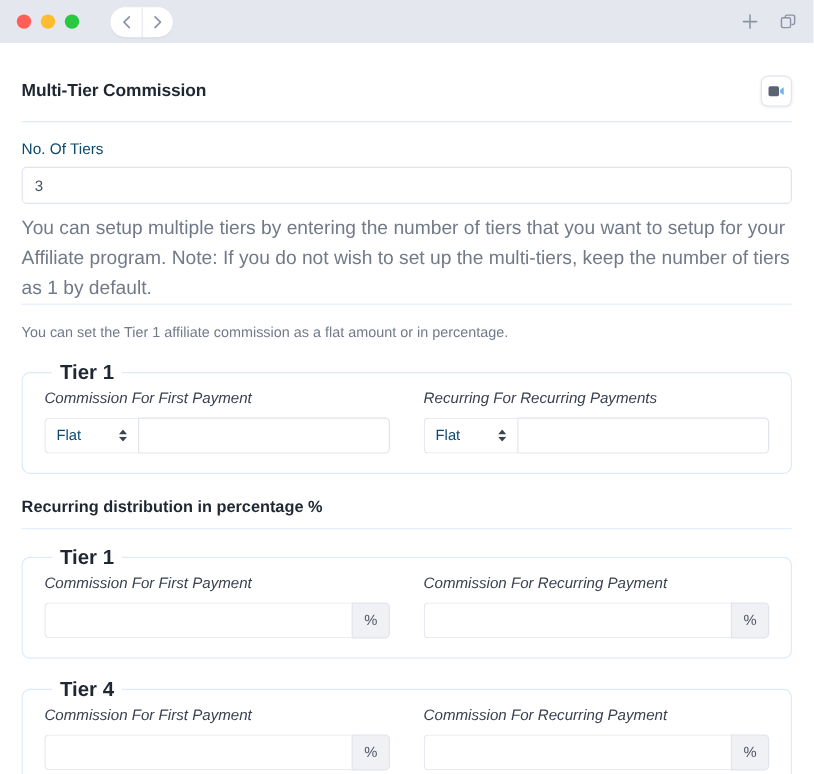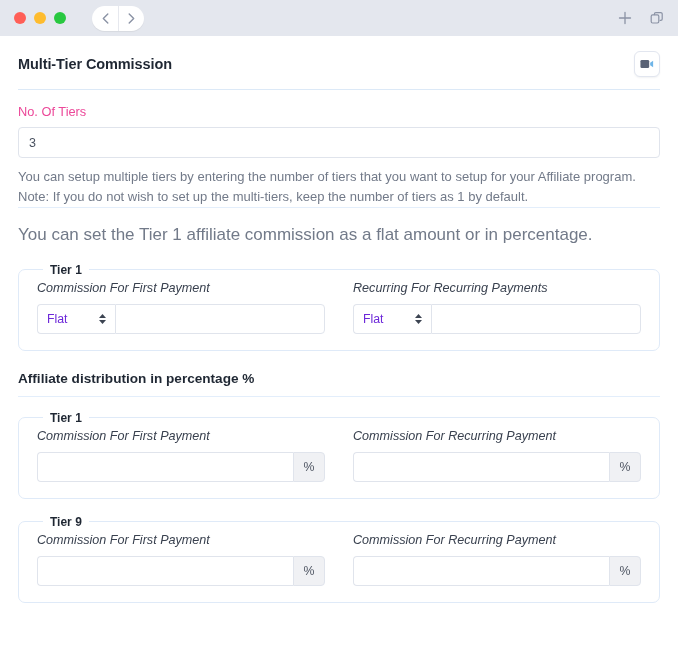--- a/index.html
+++ b/index.html
@@ -57,21 +57,21 @@
     background: #fff;
     height: 609px;
     overflow: hidden;
     position: relative;
   }
 
   .page-head {
     display: flex;
     align-items: center;
     justify-content: space-between;
-    padding-top: 15px;
+    padding-top: 27px;
     padding-bottom: 12px;
   }
   .page-title {
     font-size: 14.5px;
     font-weight: bold;
     color: #1f2733;
     letter-spacing: -0.1px;
   }
   .video-btn {
     width: 26px; height: 26px;
@@ -85,70 +85,70 @@
   .divider {
     height: 1px;
     background: #dce9f7;
     border: 0;
     margin: 0 0 14px 0;
   }
   .divider.thin { background: #e3eefb; }
 
   .field-label {
     font-size: 12.8px;
-    color: #ec4899;
+    color: #0c4a6e;
     margin-bottom: 8px;
   }
 
   .text-input {
     width: 100%;
     height: 31px;
     border: 1px solid #e0e4ec;
     border-radius: 4px;
     background: #fff;
     font-size: 12.5px;
     color: #4a5costume;
     color: #4a5260;
     padding: 0 10px;
     font-family: "Liberation Sans", sans-serif;
     outline: none;
   }
   .text-input::placeholder { color: #b4bac6; }
 
   .help-text {
-    font-size: 13px;
+    font-size: 16px;
     line-height: 1.55;
     color: #727a89;
     margin-top: 9px;
   }
 
   .section-title {
     font-size: 13.6px;
     font-weight: bold;
     color: #1f2733;
     margin-top: 20px;
     margin-bottom: 10px;
   }
 
   .section-help {
-    font-size: 17px;
+    font-size: 12px;
     line-height: 1.55;
     color: #727a89;
     margin-bottom: 14px;
   }
 
   
   fieldset.tier {
     border: 1px solid #dfeaf8;
     border-radius: 7px;
     margin: 0 0 16px 0;
     padding: 4px 18px 16px 18px;
   }
   fieldset.tier legend {
-    font-size: 12px;
+    font-size: 17px;
     font-weight: bold;
     color: #1f2733;
     padding: 0 7px;
     margin-left: 6px;
   }
   .tier-cols {
     display: flex;
     gap: 28px;
   }
   .tier-col { flex: 1 1 0; min-width: 0; }
@@ -173,21 +173,21 @@
   .sel-wrap select {
     -webkit-appearance: none;
     appearance: none;
     width: 100%;
     height: 30px;
     border: 1px solid #e0e4ec;
     border-right: 0;
     border-radius: 4px 0 0 4px;
     background: #fff;
     font-size: 12.3px;
-    color: #6d28d9;
+    color: #0c4a6e;
     padding: 0 22px 0 9px;
     font-family: "Liberation Sans", sans-serif;
     outline: none;
   }
   .sel-arrows {
     position: absolute;
     right: 9px; top: 50%;
     transform: translateY(-50%);
     display: flex; flex-direction: column;
     gap: 2px;
@@ -338,21 +338,21 @@
                   <path d="M3.5 4 0 0h7z" fill="#3c4452"></path>
                 </svg>
             </span>
           </div>
           <input class="group-input" type="text" value="" style="">
         </div>
       </div>
     </div>
   </fieldset>
 
-  <div class="section-title">Affiliate distribution in percentage %</div>
+  <div class="section-title">Recurring distribution in percentage %</div>
   <hr class="divider thin">
 
   <fieldset class="tier">
     <legend>Tier 1</legend>
     <div class="tier-cols">
       <div class="tier-col">
         <div class="col-label">Commission For First Payment</div>
         <div class="pct-group">
           <input class="pct-input" type="text" value="" style="">
           <span class="pct-addon">%</span>
@@ -362,21 +362,21 @@
         <div class="col-label">Commission For Recurring Payment</div>
         <div class="pct-group">
           <input class="pct-input" type="text" value="" style="">
           <span class="pct-addon">%</span>
         </div>
       </div>
     </div>
   </fieldset>
 
   <fieldset class="tier">
-    <legend>Tier 9</legend>
+    <legend>Tier 4</legend>
     <div class="tier-cols">
       <div class="tier-col">
         <div class="col-label">Commission For First Payment</div>
         <div class="pct-group">
           <input class="pct-input" type="text" value="" style="">
           <span class="pct-addon">%</span>
         </div>
       </div>
       <div class="tier-col">
         <div class="col-label">Commission For Recurring Payment</div>

